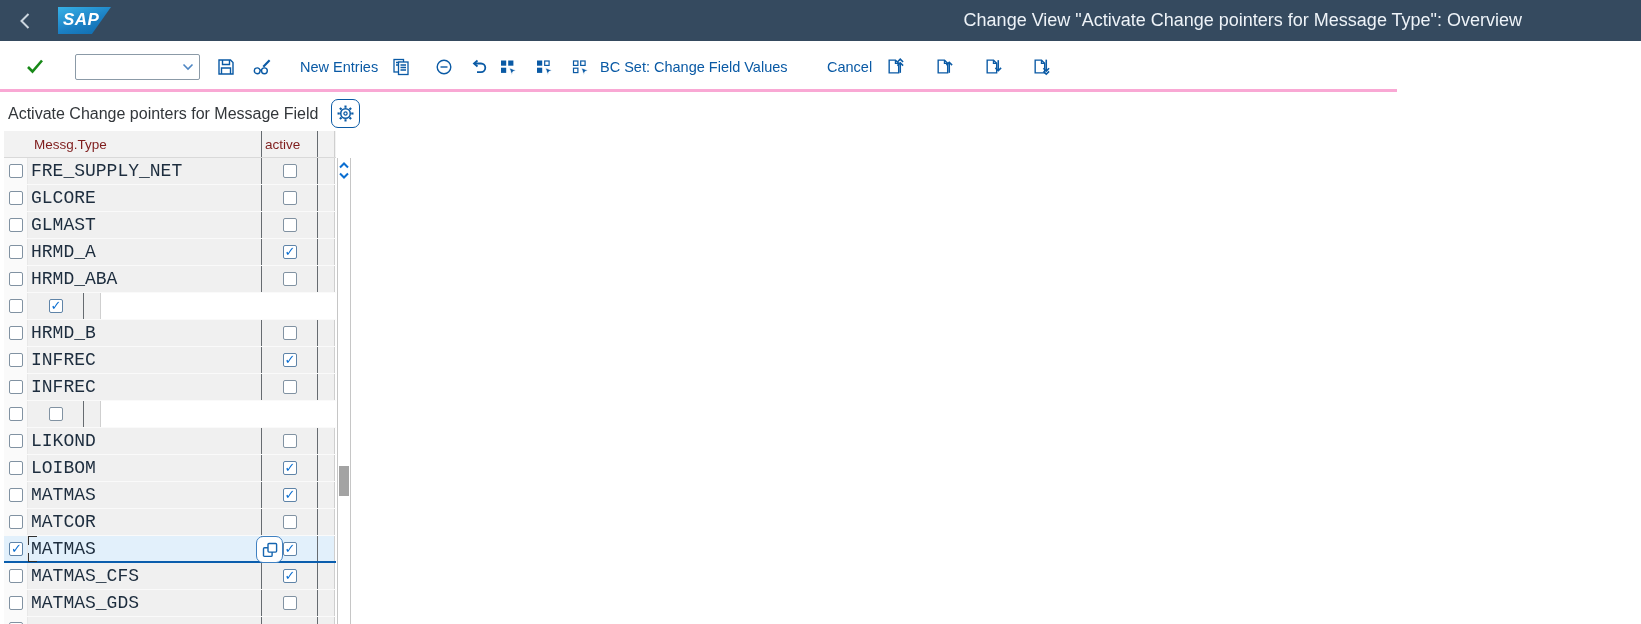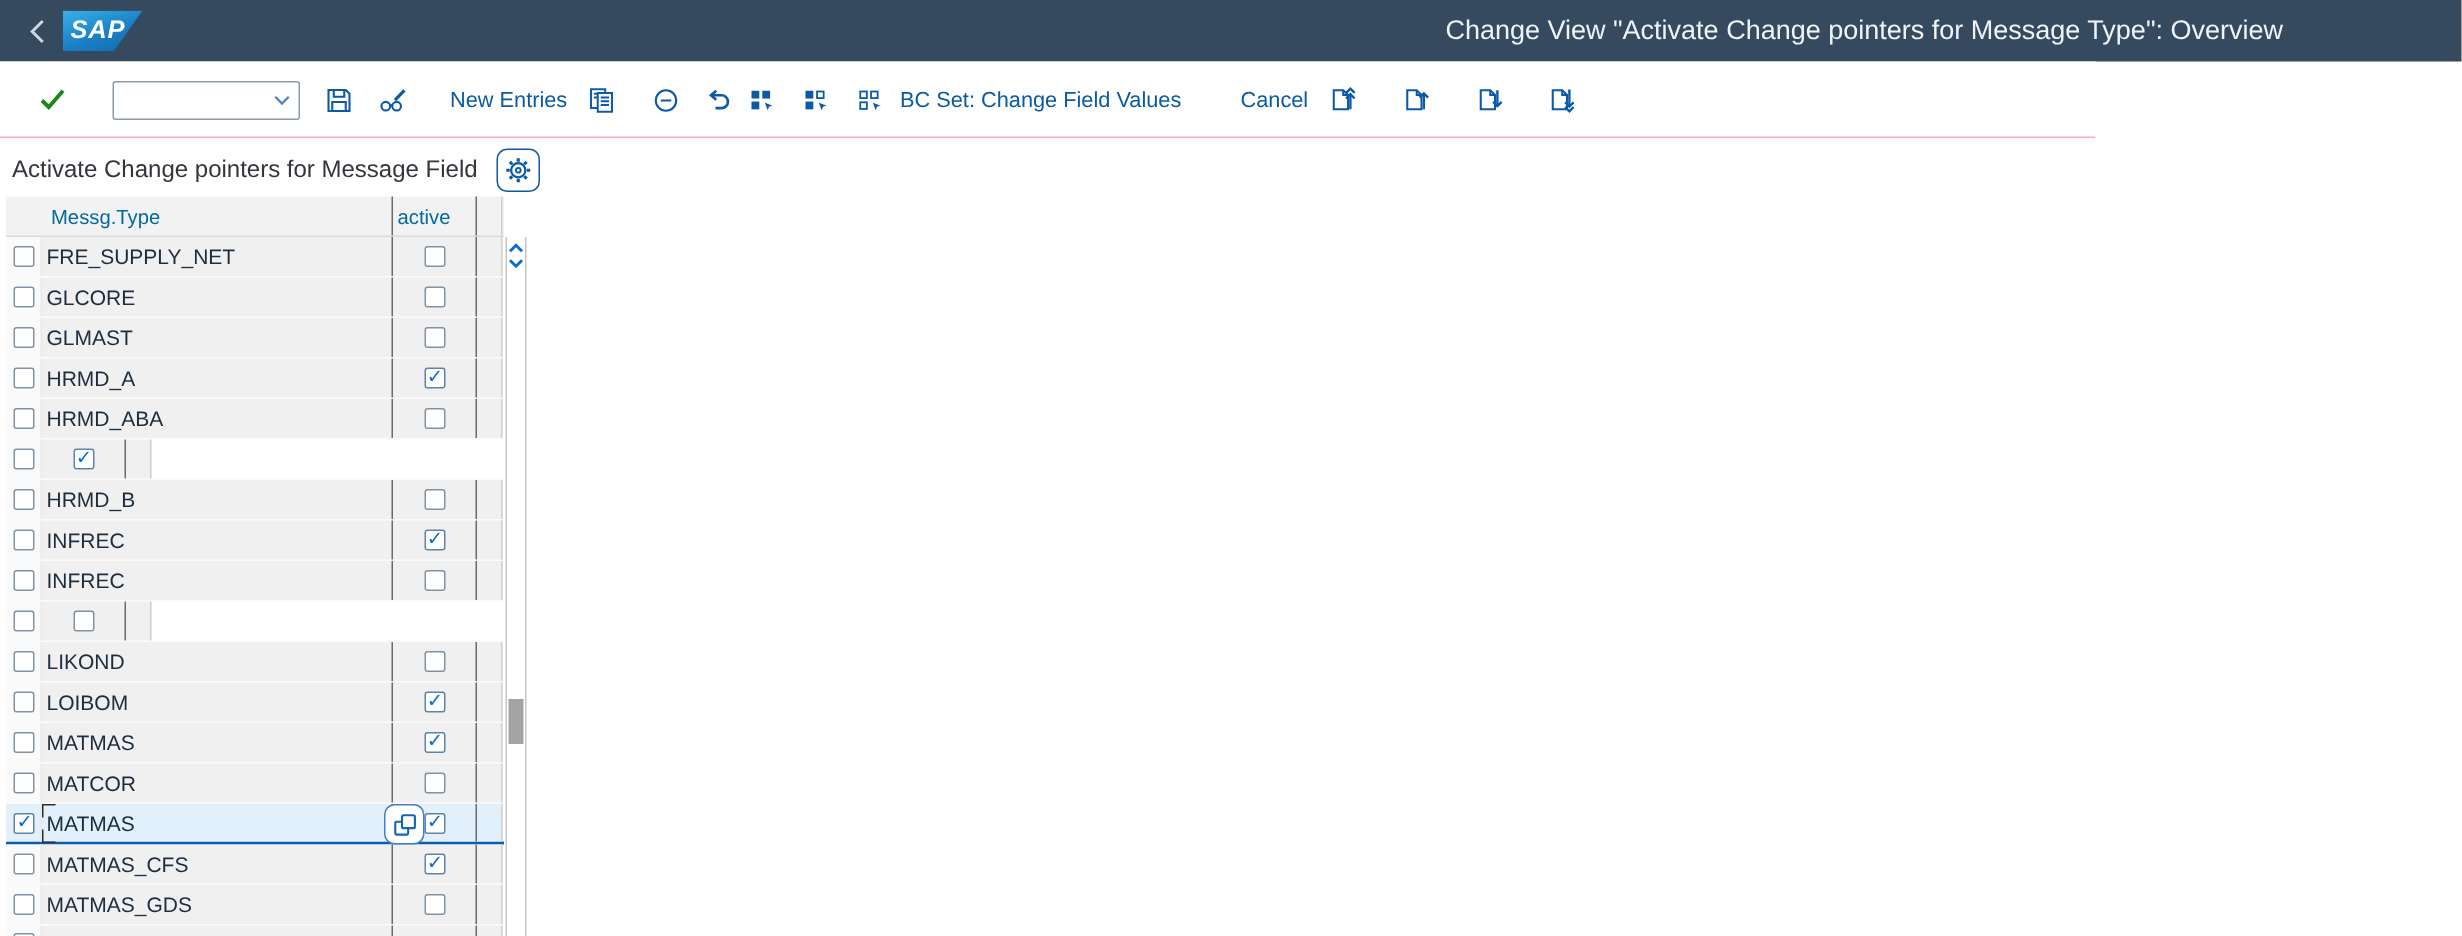--- a/index.html
+++ b/index.html
@@ -15,61 +15,61 @@
   *{box-sizing:border-box;margin:0;padding:0}
   html,body{width:1641px;height:624px;overflow:hidden;background:#fff;
     font-family:"Liberation Sans",sans-serif;}
   svg{display:block}
 
   
   .shellbar{position:absolute;left:0;top:0;width:1641px;height:41px;
     background:var(--shellbar-bg);display:flex;align-items:center;}
   .back-btn{width:34px;height:34px;margin-left:8px;border:none;background:transparent;
     display:flex;align-items:center;justify-content:center;color:#ccd6df;cursor:pointer}
-  .sap-logo{width:53px;height:27px;position:relative;
+  .sap-logo{margin-left:16px;width:53px;height:27px;position:relative;
     background:linear-gradient(160deg,#37b1e7 0%,#1b80c4 55%,#0f69ab 100%);
     clip-path:polygon(0 0,100% 0,64% 100%,0 100%);}
   .sap-logo span{position:absolute;left:5px;top:3px;color:#fff;font-weight:bold;
     font-style:italic;font-size:17px;letter-spacing:.5px}
   .shell-title{margin-left:auto;padding-right:119px;color:#eef3f8;font-size:18px;white-space:nowrap}
 
   
   .toolbar{position:absolute;left:0;top:41px;width:1397px;height:51px;background:#fff;
-    border-bottom:1px solid #f9a8d4}
+    border-bottom:3px solid #f9a8d4}
   .toolbar .titem{position:absolute;top:0;height:51px;display:flex;align-items:center;
     background:transparent;border:none;cursor:pointer;color:var(--icon-blue)}
   .tlink{color:var(--link-blue);font-size:14.5px;white-space:nowrap;text-decoration:none}
   .cmd-wrap{left:75px;width:125px}
   .cmd-box{width:125px;height:26px;border:1px solid #8b9aa7;border-radius:2px;background:#fff;
     display:flex;align-items:center}
   .cmd-box input{flex:1;border:none;outline:none;height:22px;min-width:0;font-size:13px;
     font-family:"Liberation Sans",sans-serif;padding:0 4px;background:transparent}
   .cmd-box .dd{color:#4e86c3;padding-right:5px;cursor:pointer}
 
   
   .section-head-title{position:absolute;left:8px;top:105px;font-size:16px;color:#32363a}
   .gear-btn{position:absolute;left:331px;top:99px;width:29px;height:29px;background:#fff;
     border:1px solid var(--icon-blue);border-radius:7px;color:var(--icon-blue);
     display:flex;align-items:center;justify-content:center;cursor:pointer}
 
   
   .tbl{position:absolute;left:4px;top:131px;width:332px}
   .thead{display:flex;height:27px;background:var(--header-bg);border-bottom:1px solid #d9d9d9;
-    color:#0369a1;font-size:13.5px;align-items:center}
+    color:#7f1d1d;font-size:13.5px;align-items:center}
   .c-sel{width:24px;height:100%;flex:none}
   .c-name{width:234px;height:100%;flex:none;border-right:1px solid #666b70;position:relative;
     display:flex;align-items:center}
   .c-active{width:56px;height:100%;flex:none;border-right:1px solid #666b70;
     display:flex;align-items:center}
   .c-fill{width:17px;height:100%;flex:none;border-right:1px solid #cfcfcf}
   .thead .c-name{padding-left:6px}
   .thead .c-active{padding-left:3px}
 
-  .trow{display:flex;height:27px;border-bottom:1px solid #fafafa;font-size:14px;
-    font-family:Liberation Sans, sans-serif;color:#1d2d3e}
+  .trow{display:flex;height:27px;border-bottom:1px solid #fafafa;font-size:18px;
+    font-family:Liberation Mono, monospace;color:#1d2d3e}
   .trow .c-sel{background:#fafafa;border-right:1px solid #e8e8e8;display:flex;align-items:center}
   .trow .c-name{background:var(--row-bg);padding-left:3px}
   .trow .c-active{background:var(--row-bg);justify-content:center}
   .trow .c-fill{background:var(--row-bg)}
   .trow.selected{border-bottom:2px solid var(--selected-row-border)}
   .trow.selected .c-sel,.trow.selected .c-name,.trow.selected .c-active,.trow.selected .c-fill{
     background:var(--selected-row-bg)}
   .trow.ghost{border-bottom:none}
   .trow.ghost .c-sel{align-items:flex-start;padding-top:5px}
 

